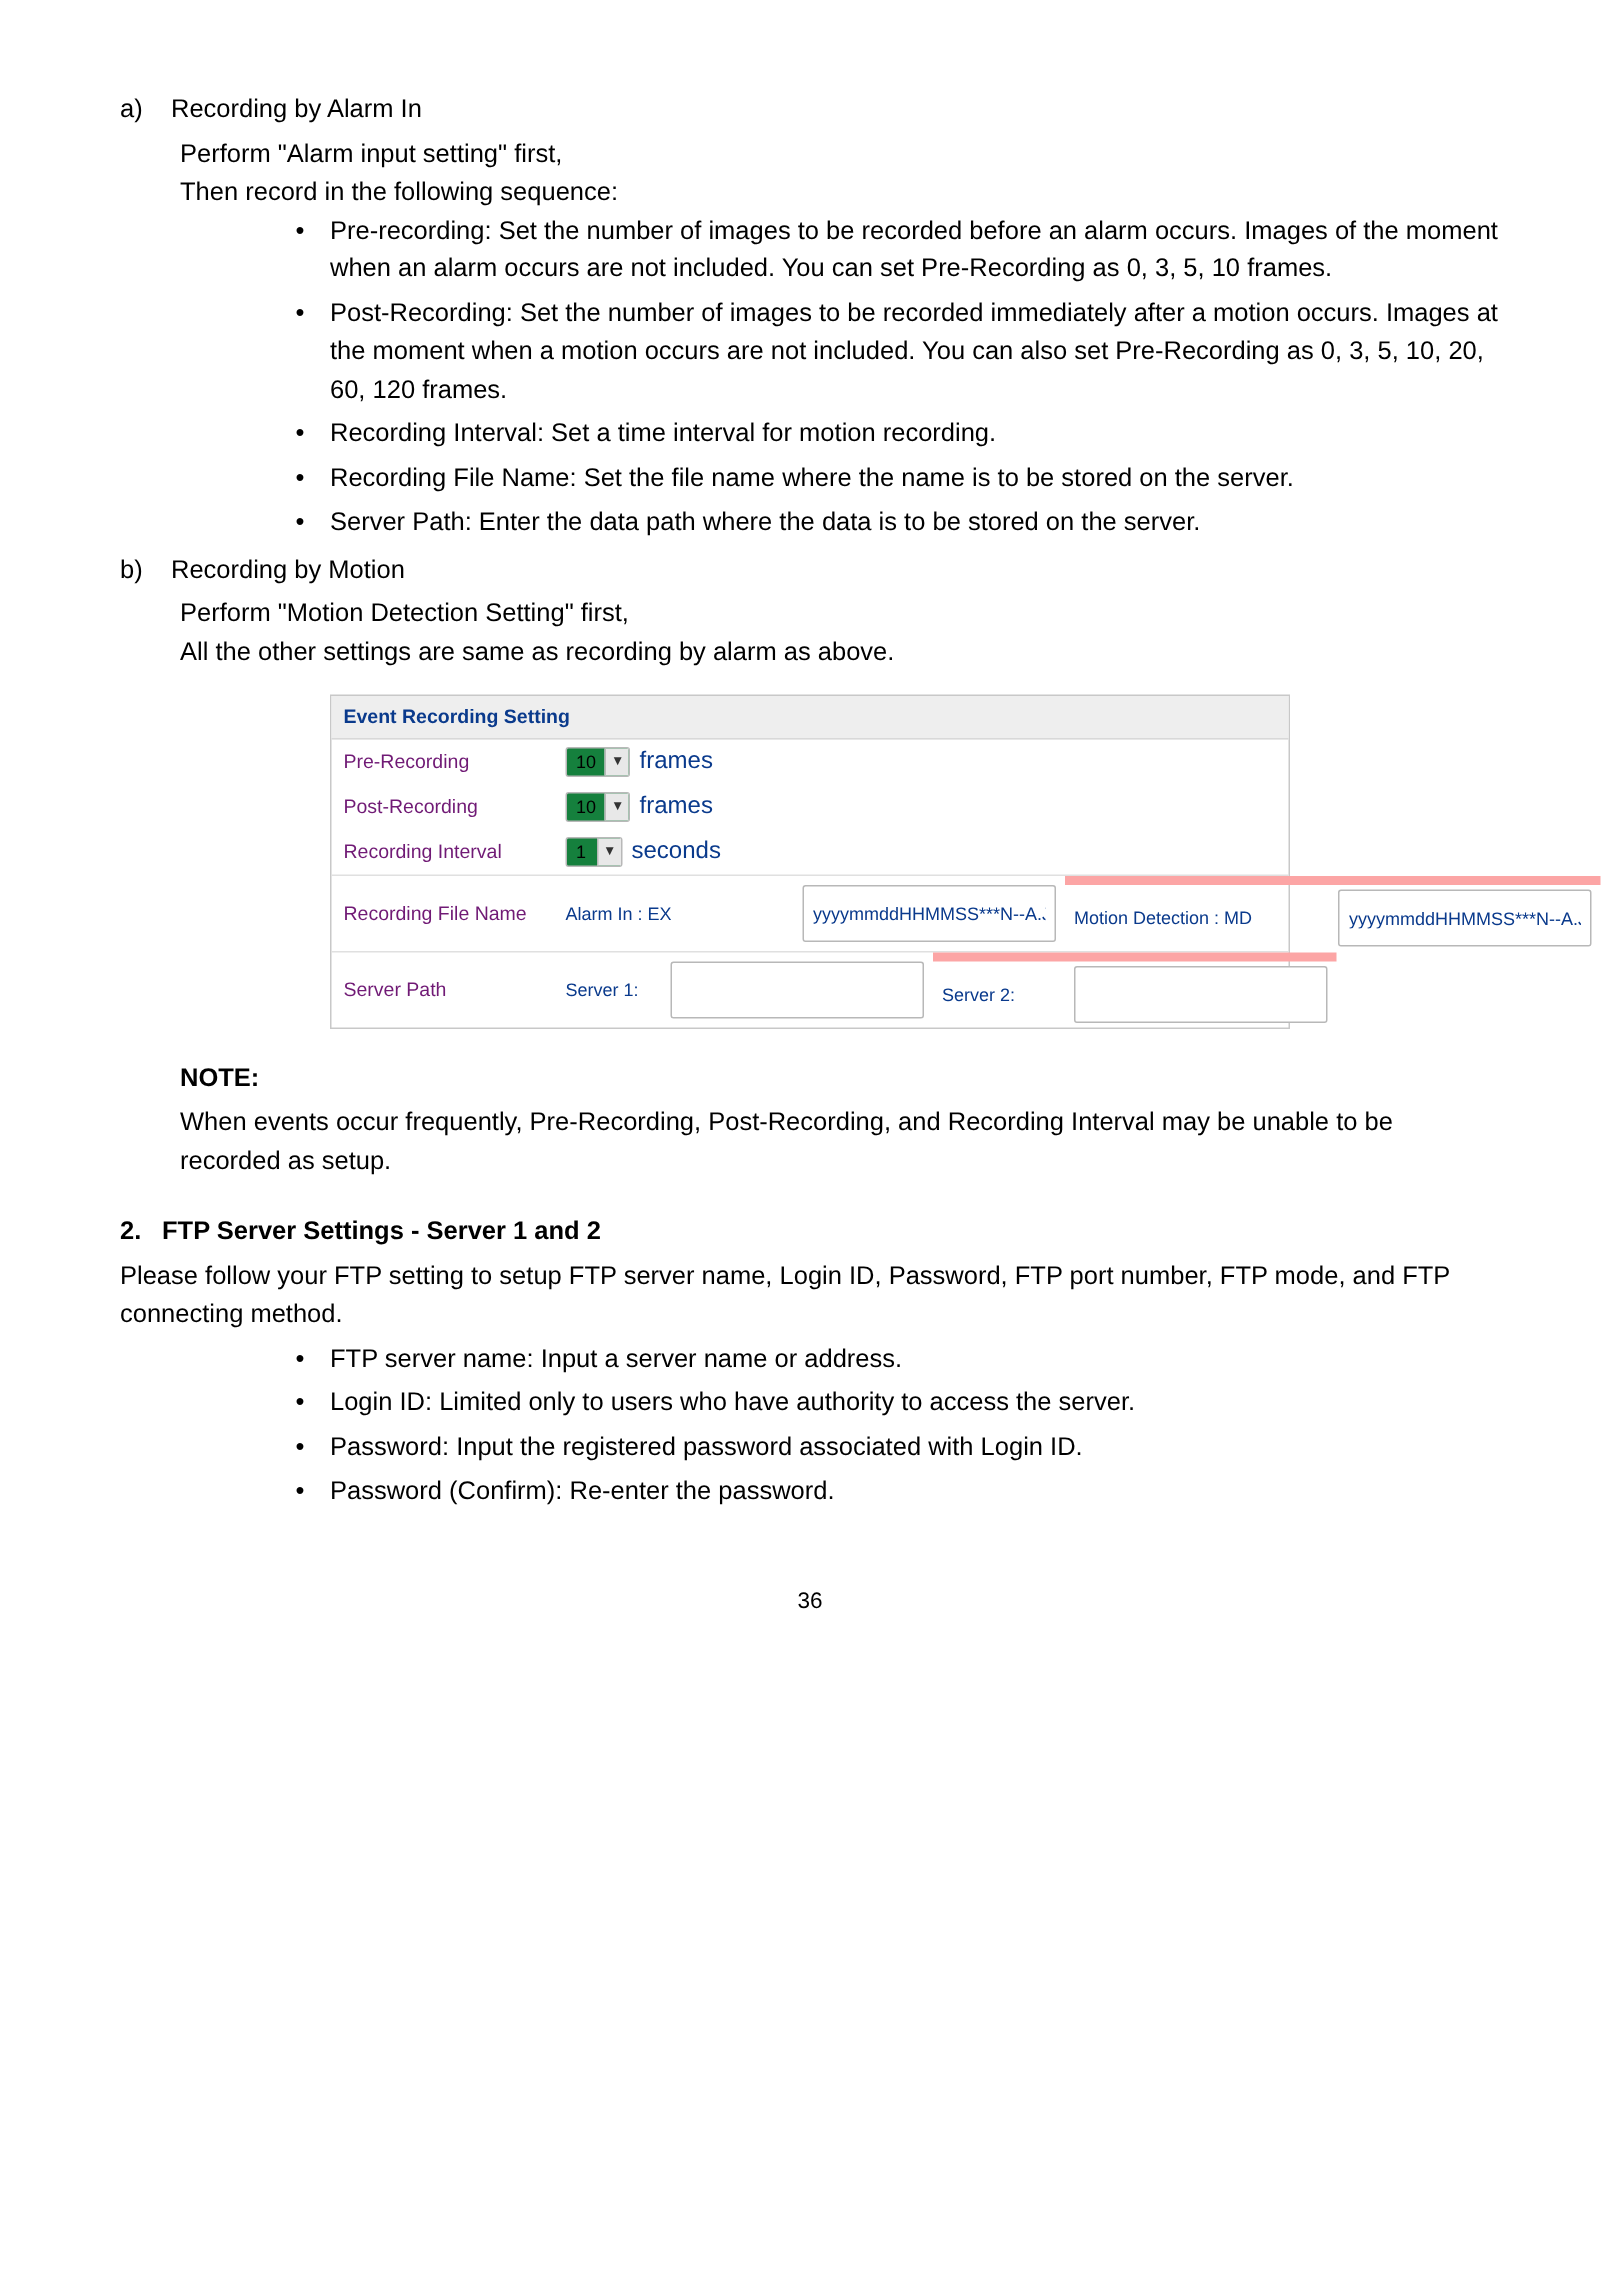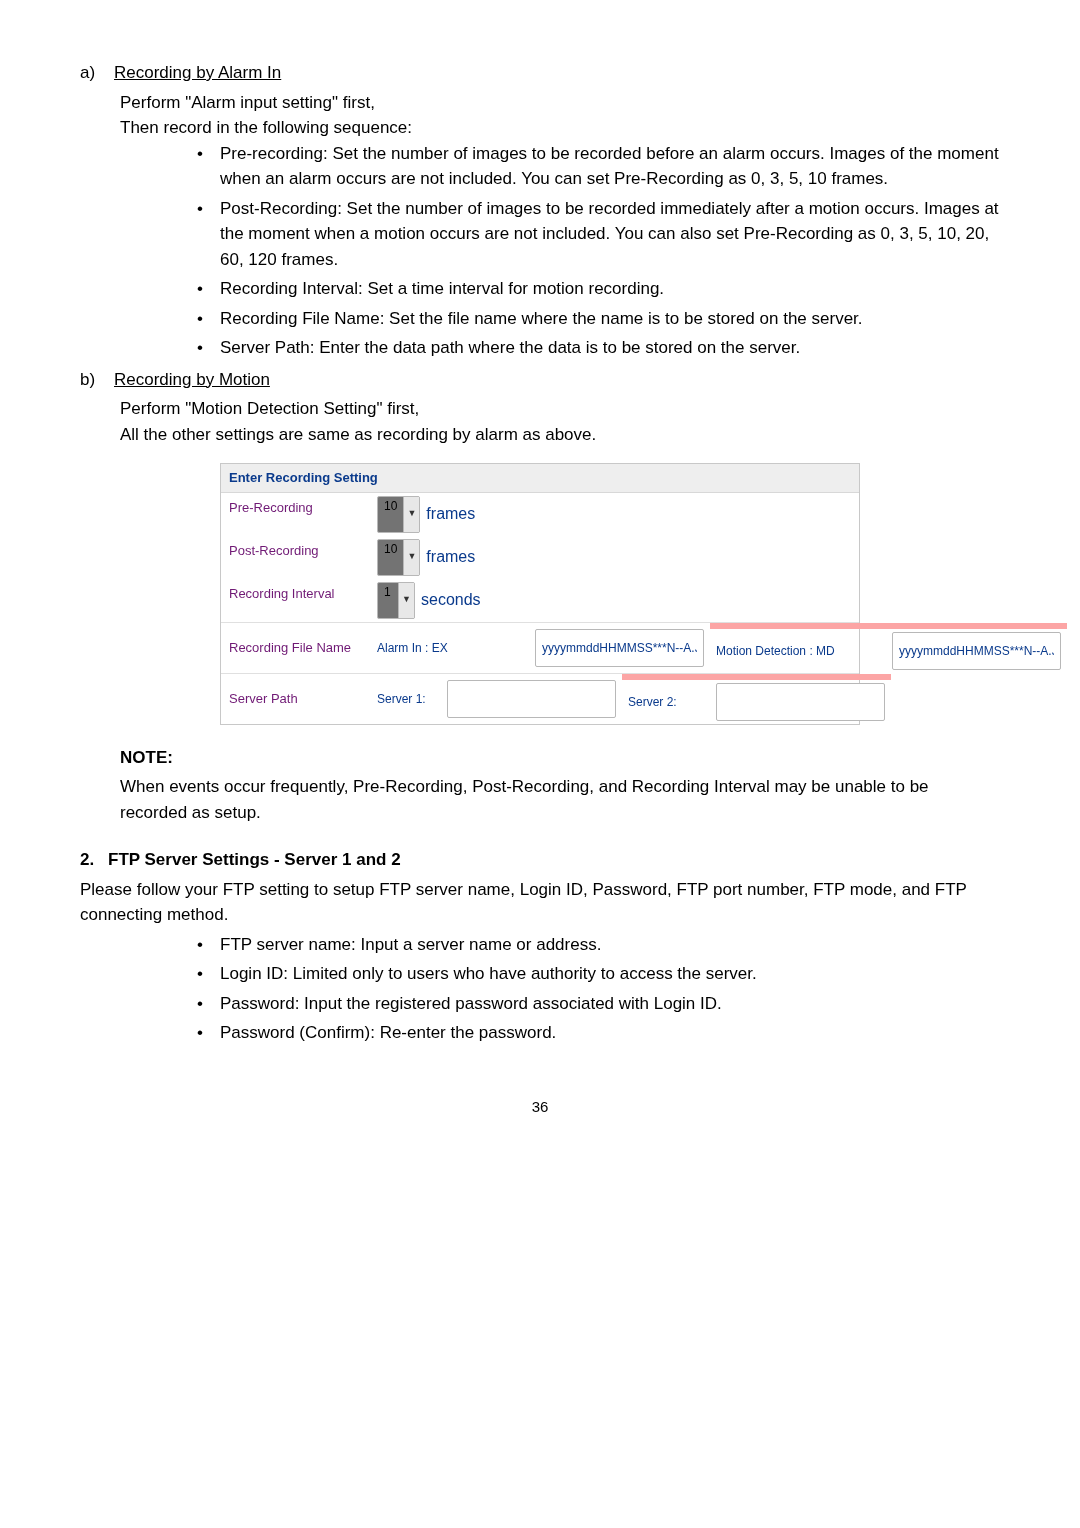--- a/index.html
+++ b/index.html
@@ -14,21 +14,21 @@
     width: 1080px;
   }
   .list-item {
     display: flex;
     margin-bottom: 4px;
   }
   .li-marker {
     width: 34px;
     flex-shrink: 0;
   }
-  .li-body { flex: 1; text-decoration: underline; }
+  .li-body { flex: 1; }
   .indent-1 { padding-left: 40px; }
   .bullet-row {
     display: flex;
     margin-bottom: 4px;
   }
   .bullet-marker {
     width: 40px;
     flex-shrink: 0;
     text-align: center;
   }
@@ -79,22 +79,22 @@
     padding: 3px 6px;
     display: flex;
     align-items: center;
     gap: 6px;
   }
   .select-box {
     display: inline-flex;
     align-items: flex-start;
     border: 1px solid #b8b8b8;
     border-radius: 2px;
-    height: 37px;
-    background: #737373;
+    height: 20px;
+    background: #15803d;
     font-size: 12px;
   }
   .select-val {
     padding: 0 6px;
     min-width: 20px;
   }
   .select-btn {
     border-left: 1px solid #b8b8b8;
     background: #e8e8e8;
     width: 16px;
@@ -181,21 +181,21 @@
 </div>
 
 <div class="list-item" style="margin-top:6px;">
   <div class="li-marker">b)</div>
   <div class="li-body">Recording by Motion</div>
 </div>
 <div class="indent-1">Perform "Motion Detection Setting" first,</div>
 <div class="indent-1">All the other settings are same as recording by alarm as above.</div>
 
 <div class="settings-box">
-  <div class="settings-header">Enter Recording Setting</div>
+  <div class="settings-header">Event Recording Setting</div>
 
   <div class="settings-row">
     <div class="label-cell">Pre-Recording</div>
     <div class="value-cell">
       <div class="select-box">
         <span class="select-val">10</span>
         <span class="select-btn">▼</span>
       </div>
       <span class="unit">frames</span>
     </div>

